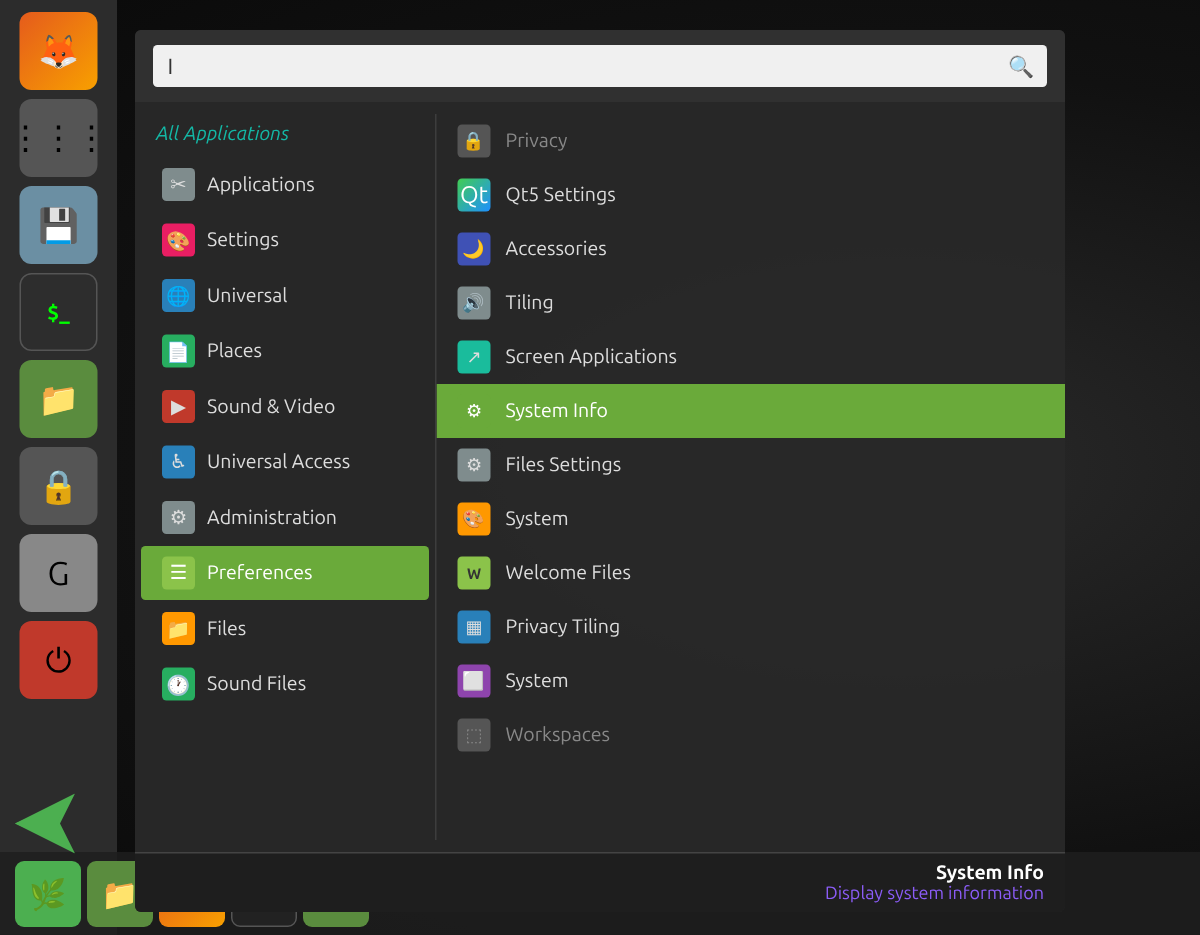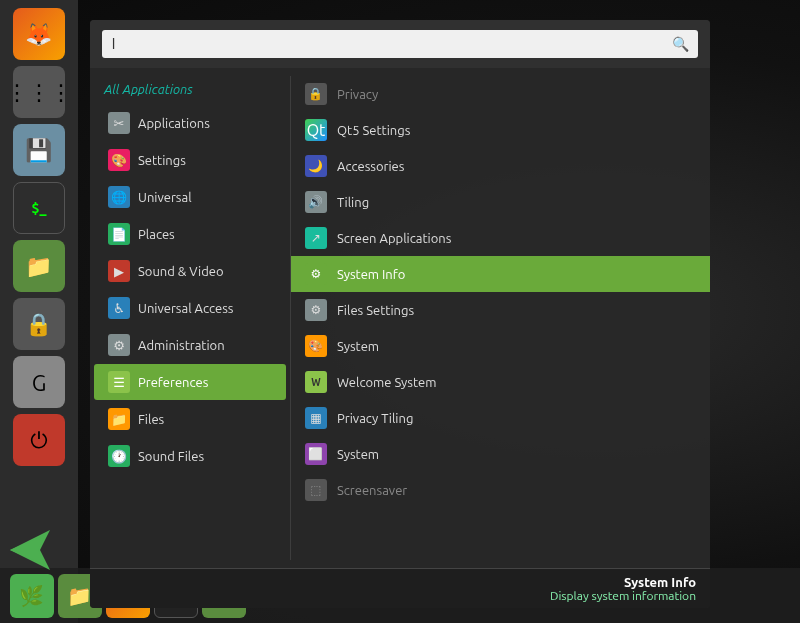--- a/index.html
+++ b/index.html
@@ -208,21 +208,21 @@
       text-align: right;
     }
 
     .status-bar .app-name {
       color: #fff;
       font-size: 13px;
       font-weight: bold;
     }
 
     .status-bar .app-desc {
-      color: #86efac;
+      color: #8b5cf6;
       font-size: 12px;
     }
 
     
     .bottom-taskbar {
       position: absolute;
       bottom: 0;
       left: 0;
       right: 0;
       height: 55px;
@@ -382,33 +382,33 @@
       <div class="app-item">
         <div class="app-icon ic-gray">⚙</div>
         <span>Files Settings</span>
       </div>
       <div class="app-item">
         <div class="app-icon ic-amber">🎨</div>
         <span>System</span>
       </div>
       <div class="app-item">
         <div class="app-icon ic-lime" style="font-size:10px; font-weight:bold; color:#333;">W</div>
-        <span>Welcome System</span>
+        <span>Welcome Files</span>
       </div>
       <div class="app-item">
         <div class="app-icon ic-blue">▦</div>
         <span>Privacy Tiling</span>
       </div>
       <div class="app-item">
         <div class="app-icon ic-purple">⬜</div>
         <span>System</span>
       </div>
       <div class="app-item grayed">
         <div class="app-icon ic-dark">⬚</div>
-        <span>Screensaver</span>
+        <span>Workspaces</span>
       </div>
     </div>
   </div>
 
   <div class="status-bar">
     <div class="app-name">System Info</div>
     <div class="app-desc">Display system information</div>
   </div>
 </div>
 

